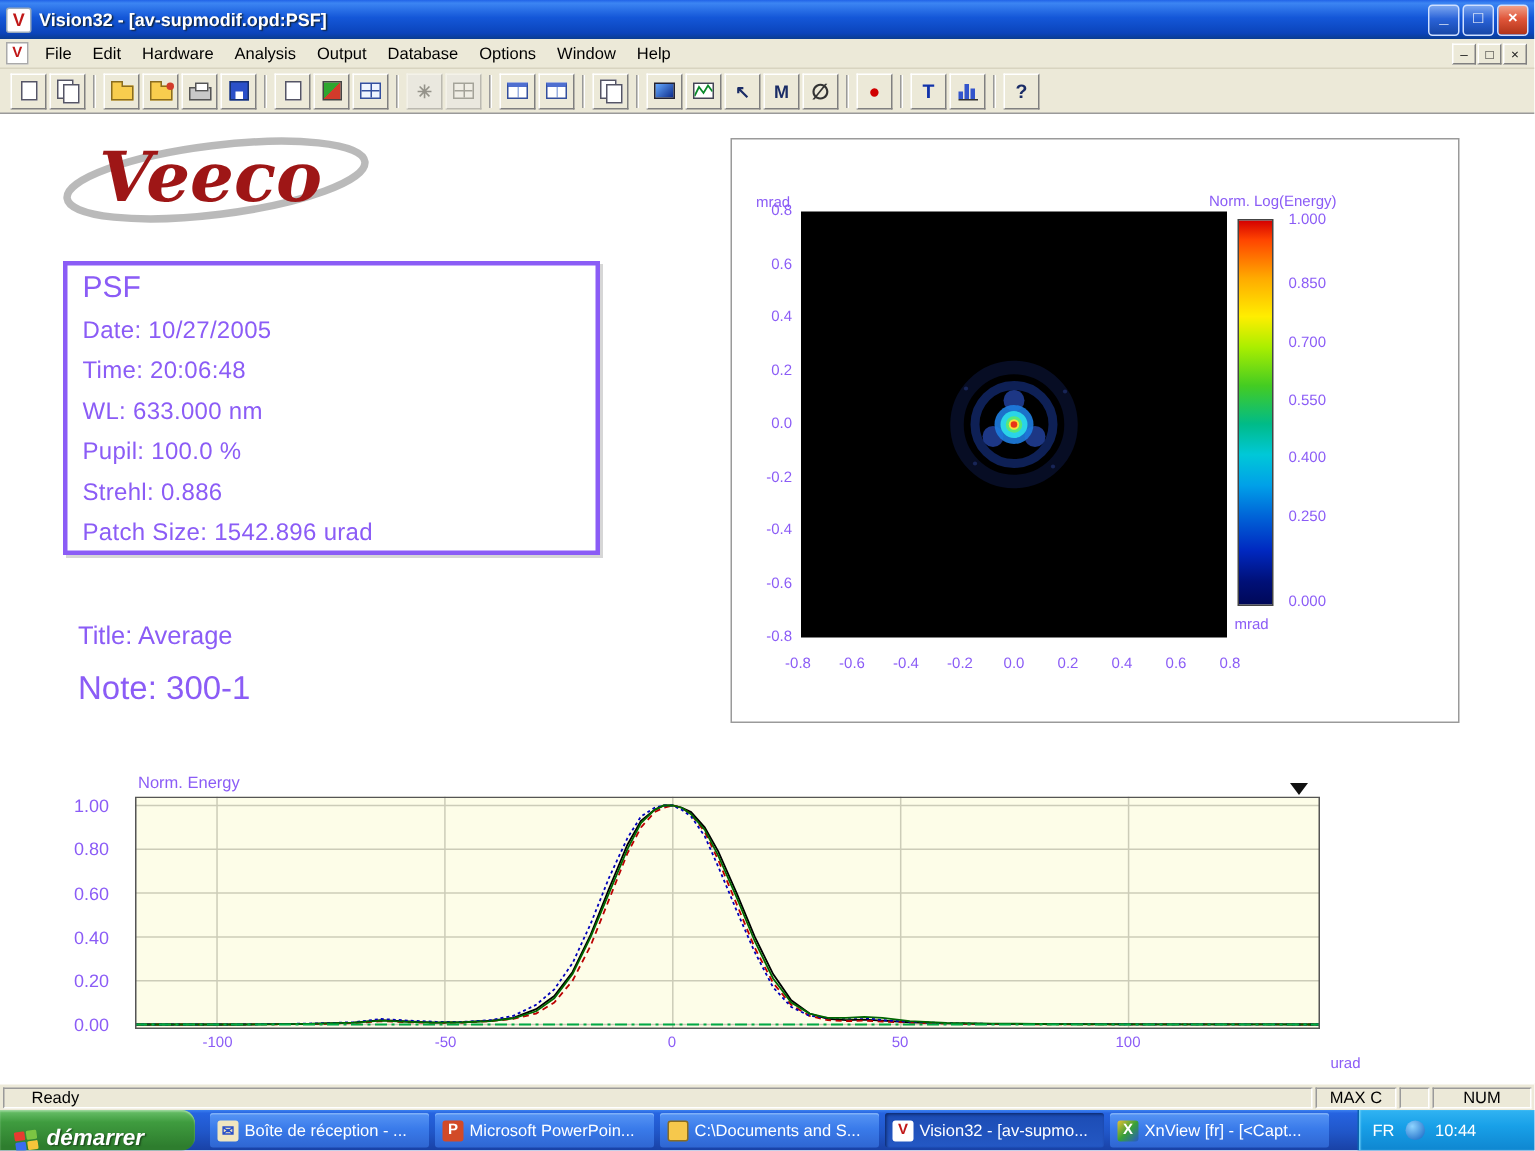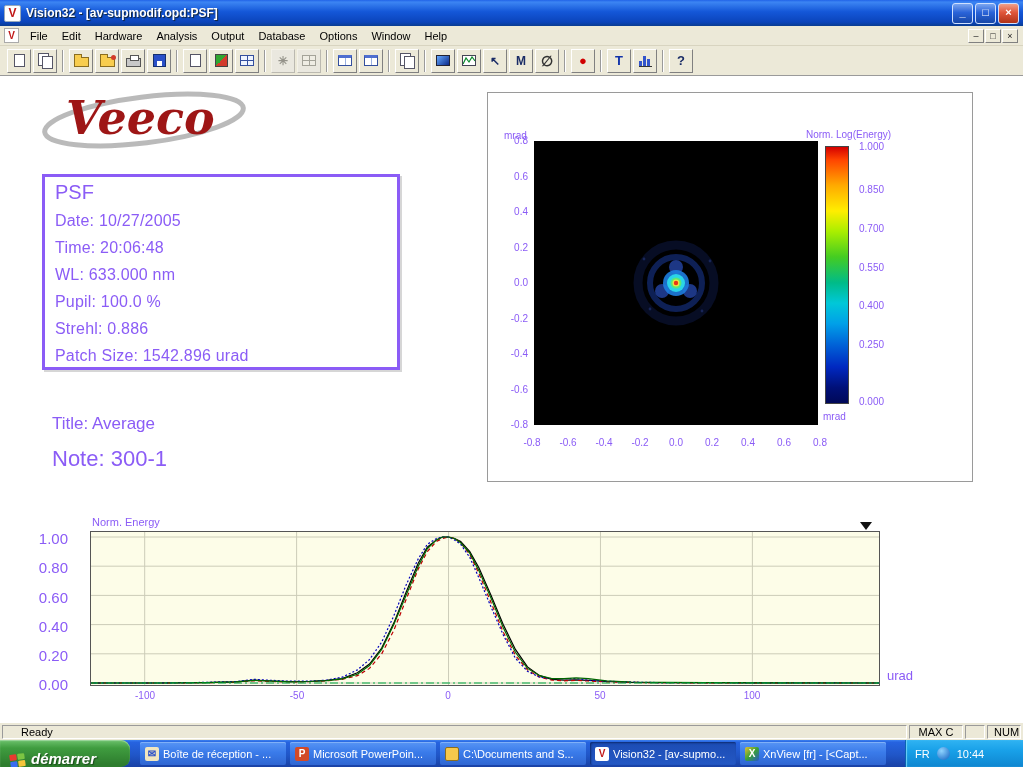--- a/index.html
+++ b/index.html
@@ -80,23 +80,23 @@
   .cbtitle{position:absolute;left:318px;top:36px}
   .cbar{position:absolute;left:337px;top:53px;width:24px;height:258px;border:1px solid #444;
     background:linear-gradient(180deg,#d40000 0%,#ff4400 5%,#ffaa00 15%,#ffee00 25%,#aaee00 33%,#44cc22 43%,#00bb88 53%,#00c8d8 61%,#00a0e8 69%,#0064d8 77%,#0028c0 86%,#001078 94%,#000858 100%)}
   .cbt{position:absolute;left:371px;width:40px}
   .unit-x2{position:absolute;left:335px;top:318px}
 
   
   .proftitle{position:absolute;left:92px;top:440px;font-size:11px}
   .dd{position:absolute;left:860px;top:446px;width:0;height:0;border-left:6px solid transparent;border-right:6px solid transparent;border-top:8px solid #111;cursor:pointer}
   .profwrap{position:absolute;left:90px;top:455px;width:790px;height:155px}
-  .pyt{position:absolute;left:34px;width:34px;text-align:right;font-size:15px}
+  .pyt{position:absolute;left:44px;width:34px;text-align:center;font-size:12px}
   .pxt{position:absolute;top:614px;font-size:10px;transform:translateX(-50%)}
-  .unit-urad{position:absolute;left:887px;top:592px;font-size:13px}
+  .unit-urad{position:absolute;left:887px;top:628px;font-size:10px}
 
   
   .statusbar{position:absolute;left:0;top:722px;width:1023px;height:18px;background:#ece9d8;
     border-top:1px solid #fff;display:flex;align-items:center;font-size:11px;padding:1px 2px;gap:2px}
   .stready{flex:1;border:1px solid;border-color:#9a9a9a #fff #fff #9a9a9a;padding:0 18px;height:14px;line-height:13px}
   .stcell{border:1px solid;border-color:#9a9a9a #fff #fff #9a9a9a;padding:0 6px;height:14px;line-height:13px;text-align:center}
 
   
   .taskbar{position:absolute;left:0;top:740px;width:1023px;height:27px;
     background:linear-gradient(180deg,#3a80f0 0%,#2663e0 8%,#2056c8 55%,#1941a5 100%)}
@@ -353,21 +353,21 @@
     <span class="pxt" style="left:448px">0</span>
     <span class="pxt" style="left:600px">50</span>
     <span class="pxt" style="left:752px">100</span>
     <span class="unit-urad">urad</span>
   </div>
 
   <div class="statusbar">
     <span class="stready">Ready</span>
     <span class="stcell" style="width:54px">MAX C</span>
     <span class="stcell" style="width:20px"></span>
-    <span class="stcell" style="width:34px">NUM</span>
+    <span class="stcell" style="width:66px">NUM</span>
   </div>
 
   <div class="taskbar">
     <div class="startbtn">
       <span class="flag">
         <i style="background:#e83a30"></i>
           <i style="background:#7cc543"></i>
           <i style="background:#3a6cf0"></i>
           <i style="background:#f5c53a"></i>
       </span>

